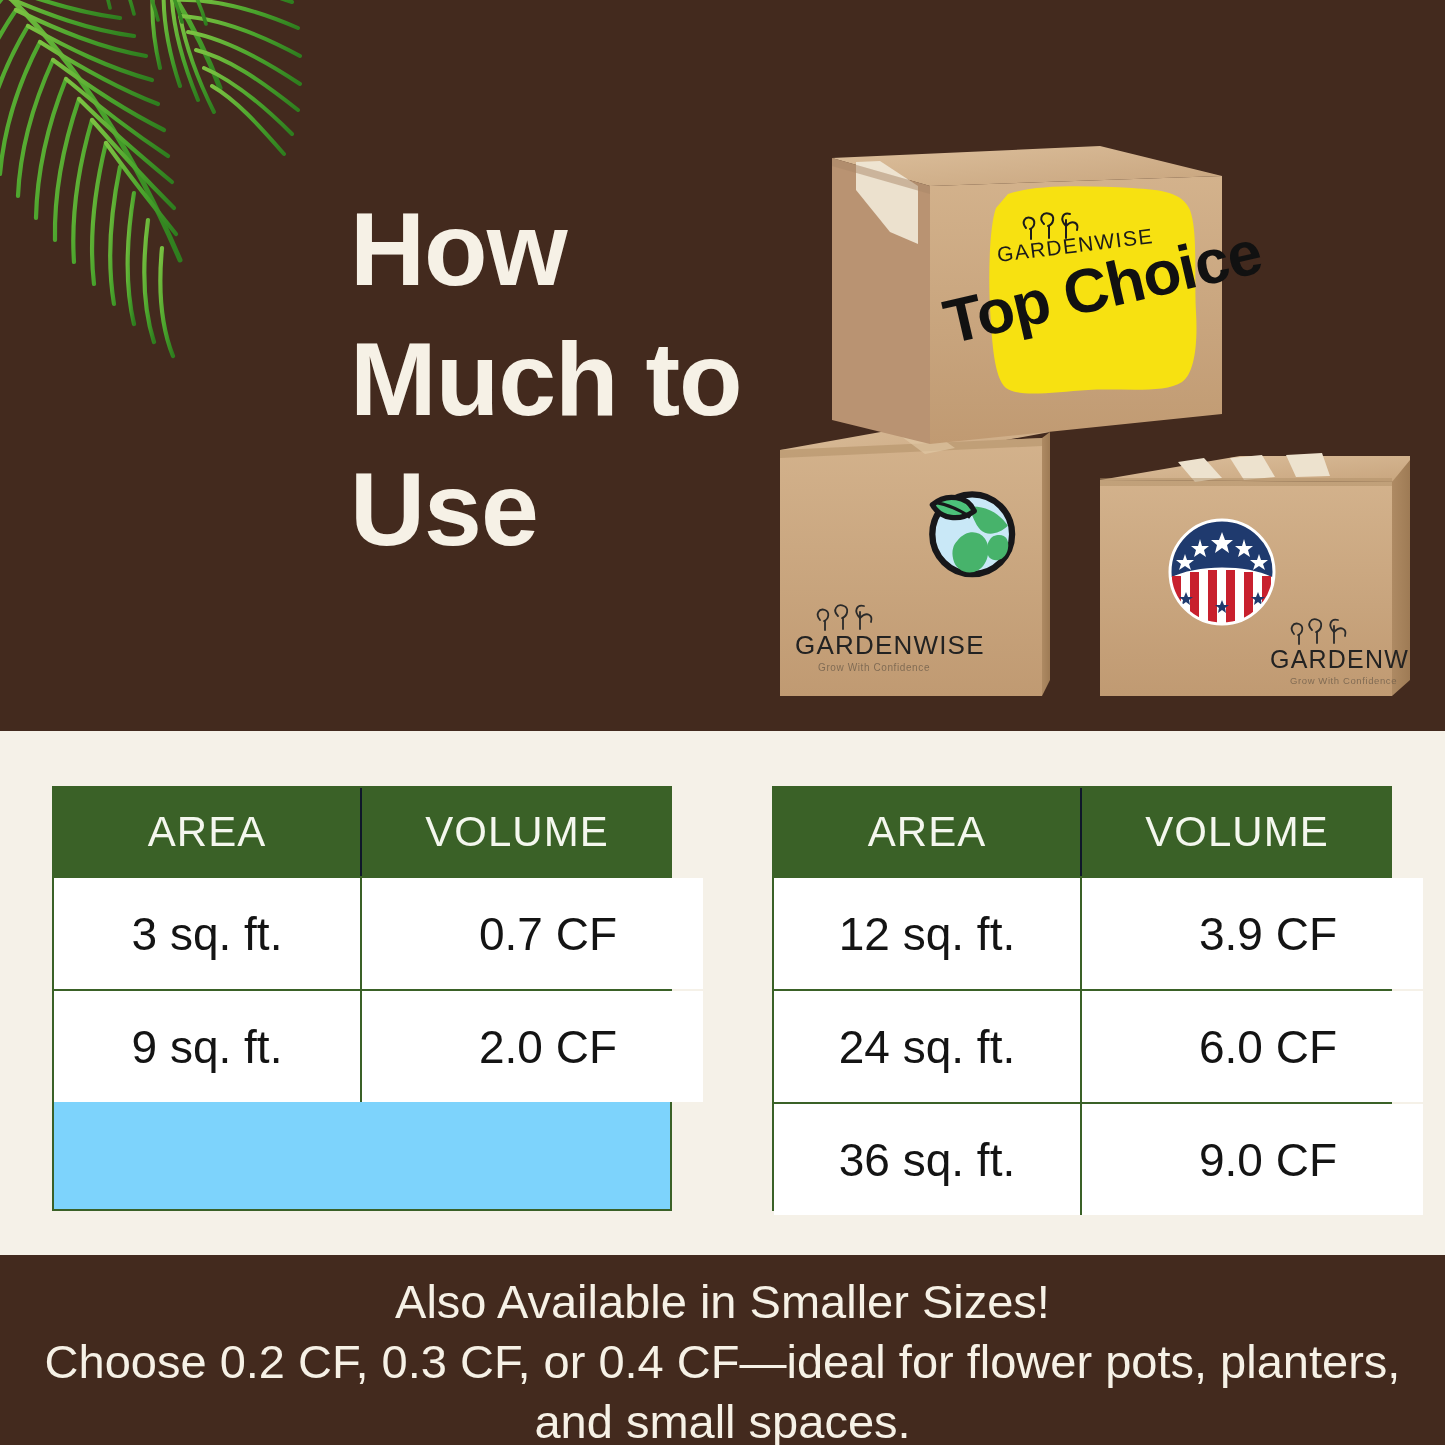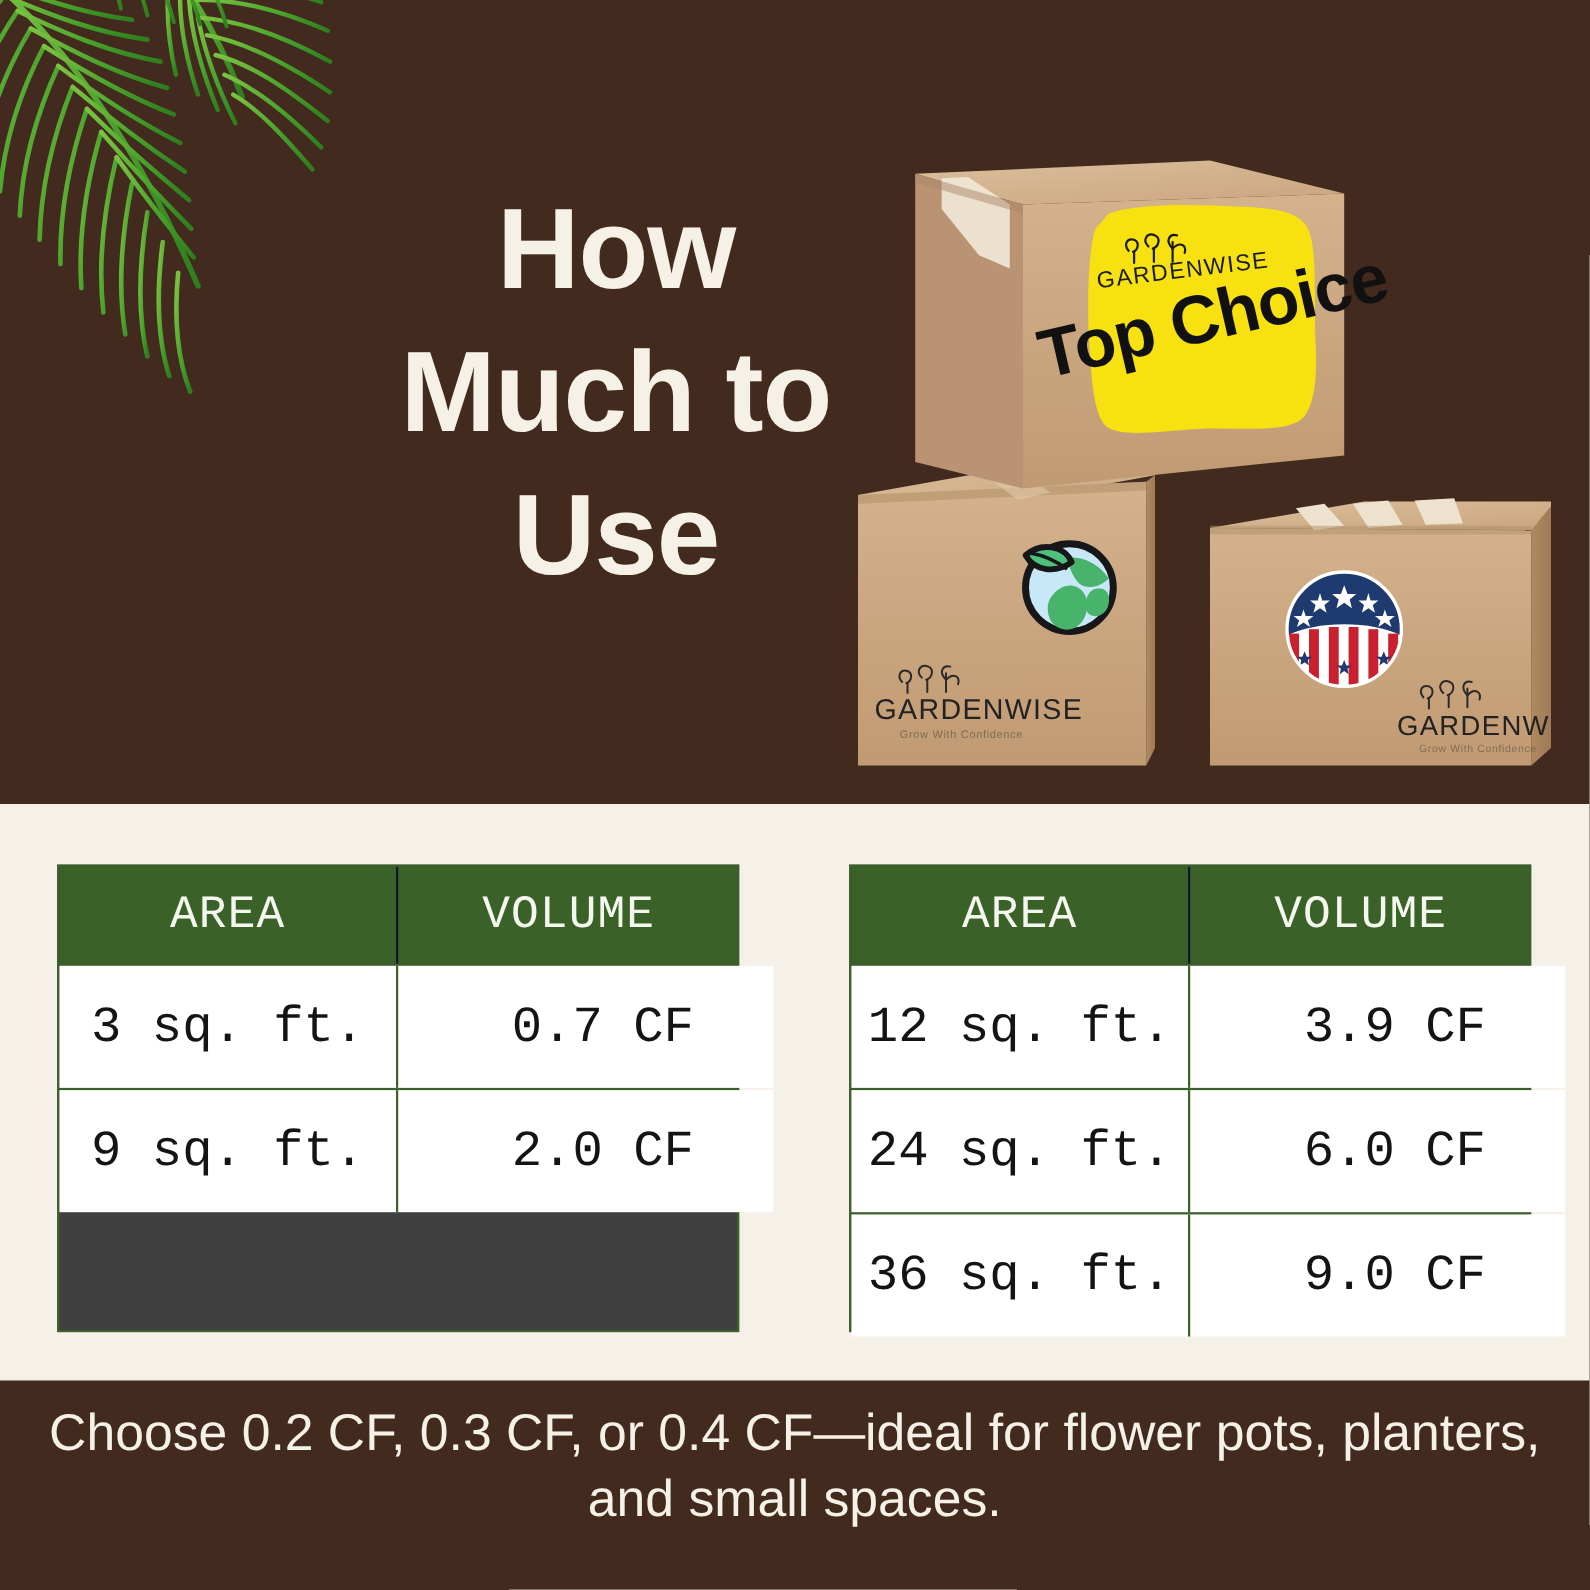--- a/index.html
+++ b/index.html
@@ -20,42 +20,40 @@
     position:absolute;left:0;top:731px;width:1445px;height:524px;
     background:#F5F1E8;
   }
   .band-bottom{
     position:absolute;left:0;top:1255px;width:1445px;height:190px;
     background:#432A1E;
   }
 
   
   .headline{
-    position:absolute;left:350px;top:162px;width:420px;
+    position:absolute;left:350px;top:184px;width:420px;
     color:#F6F1E6;
     font-size:104px;line-height:1.25;
     font-weight:bold;
     letter-spacing:-1px;
-    text-align:center;
   }
   .headline .l{display:block;}
 
   
   .palm{position:absolute;left:-30px;top:-40px;width:420px;height:400px;pointer-events:none;}
 
   
   .boxes{position:absolute;left:770px;top:120px;width:640px;height:580px;}
 
   
   .tbl{
     position:absolute;
     border:2px solid #3A6127;
     box-sizing:border-box;
-    background:#404040;
-    font-family:Liberation Mono, monospace;
+    background:#7dd3fc;
   }
   .tbl-left{left:52px;top:786px;width:620px;height:425px;}
   .tbl-right{left:772px;top:786px;width:620px;height:425px;}
   .thead{
     display:flex;height:88px;background:#3A6127;
   }
   .th{
     flex:0 0 auto;display:flex;align-items:center;justify-content:center;
     color:#F4F7EE;font-size:42px;font-weight:300;letter-spacing:1px;
   }
@@ -331,17 +329,18 @@
       <div class="td c1">24 sq. ft.</div>
       <div class="td c2">6.0 CF</div>
     </div>
     <div class="trow">
       <div class="td c1">36 sq. ft.</div>
       <div class="td c2">9.0 CF</div>
     </div>
   </div>
 
   <div class="footer">
+    <span class="fl">Also Available in Smaller Sizes!</span>
     <span class="fl">Choose 0.2 CF, 0.3 CF, or 0.4 CF—ideal for flower pots, planters,</span>
     <span class="fl">and small spaces.</span>
   </div>
 
 </div>
 
 </body></html>

